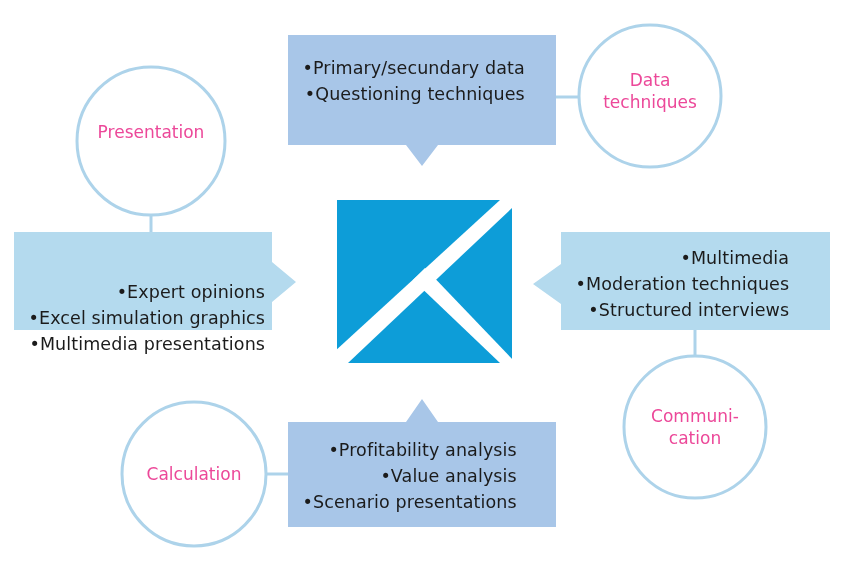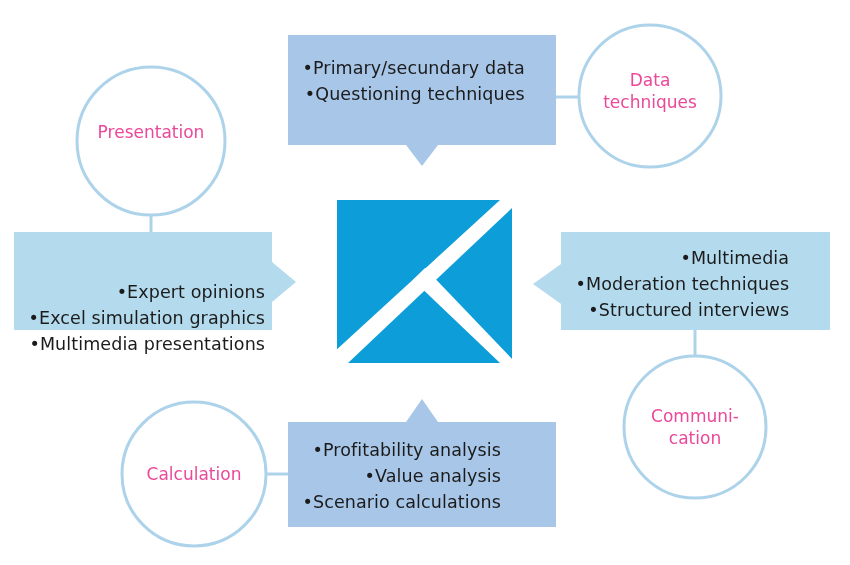--- a/index.html
+++ b/index.html
@@ -134,21 +134,21 @@
   </div>
 
   <div class="callout-text" id="text-bottom">
     <span class="bullet-row">
       <span class="bullet-dot">•</span><span>Profitability analysis</span>
     </span>
     <span class="bullet-row">
       <span class="bullet-dot">•</span><span>Value analysis</span>
     </span>
     <span class="bullet-row">
-      <span class="bullet-dot">•</span><span>Scenario calculations</span>
+      <span class="bullet-dot">•</span><span>Scenario presentations</span>
     </span>
   </div>
 
   <div class="circle-label" id="label-presentation">
     <span>Presentation</span>
   </div>
 
   <div class="circle-label" id="label-data-collection">
     <span>Data</span>
     <span>techniques</span>

